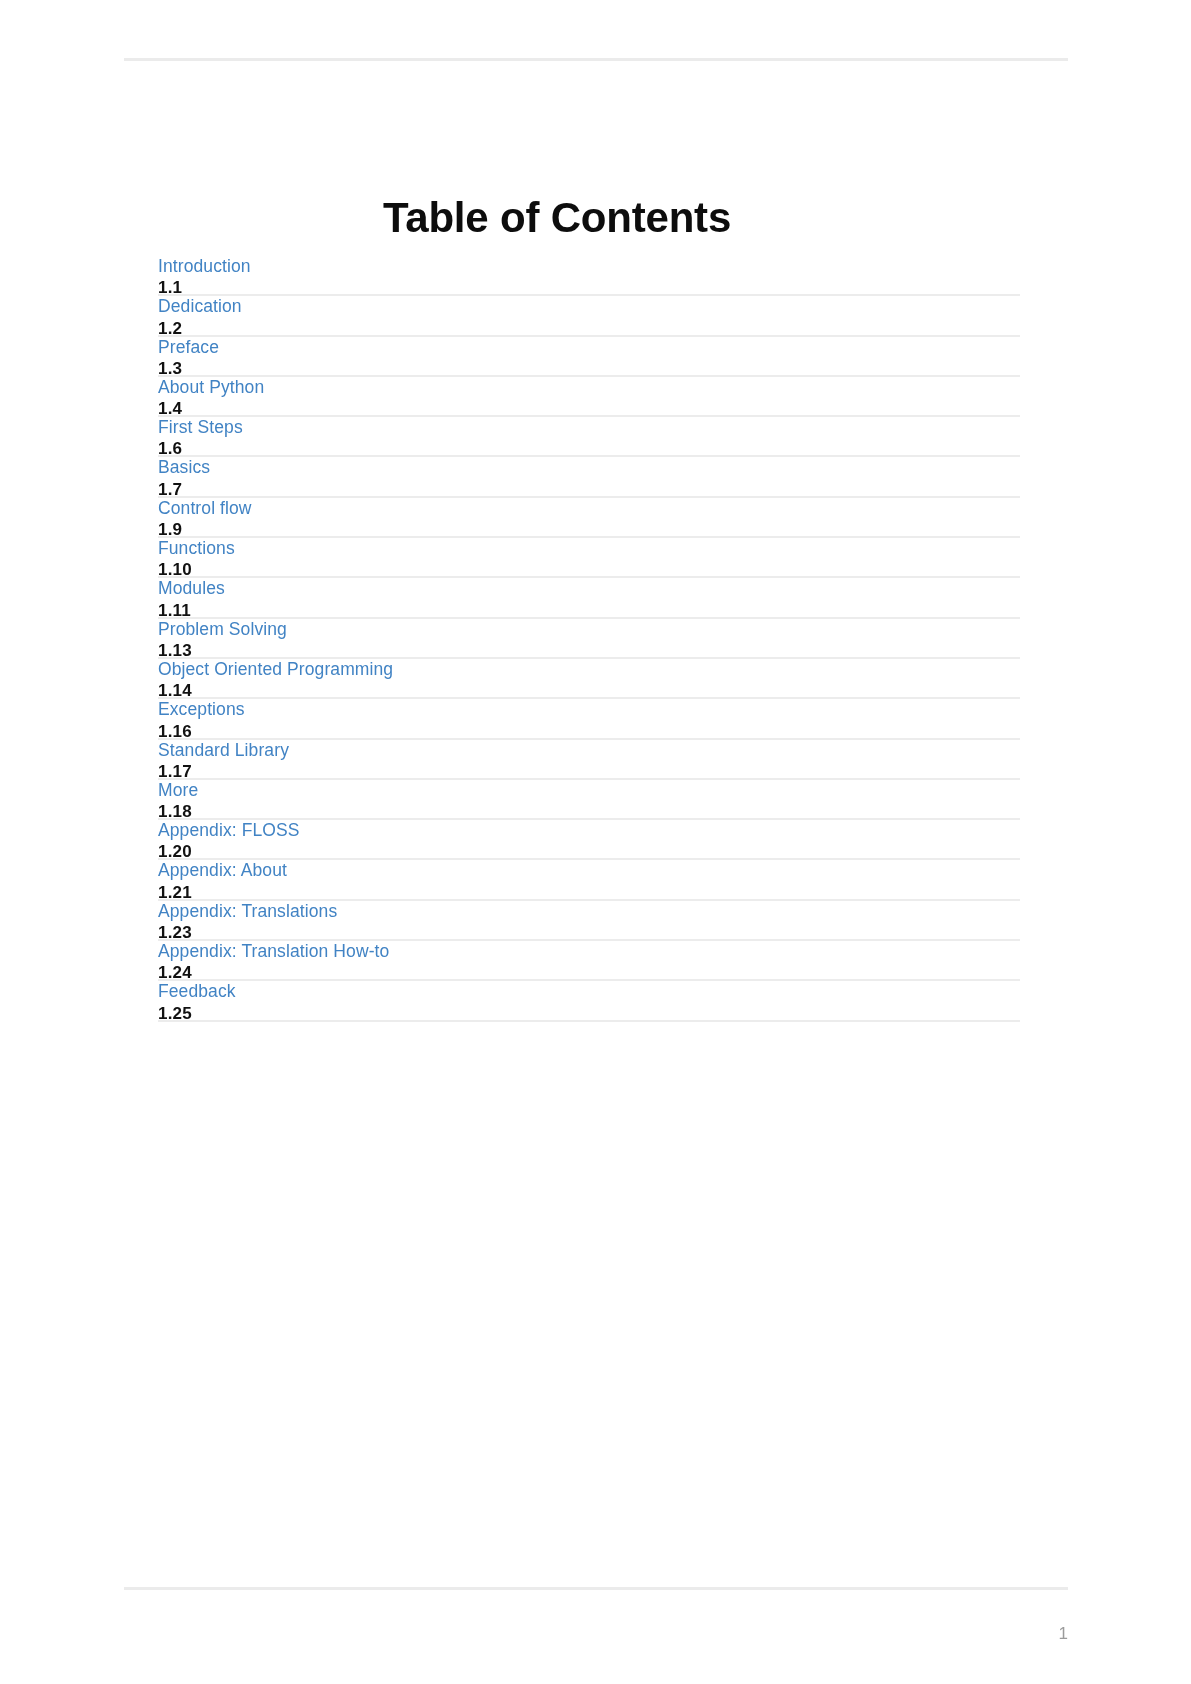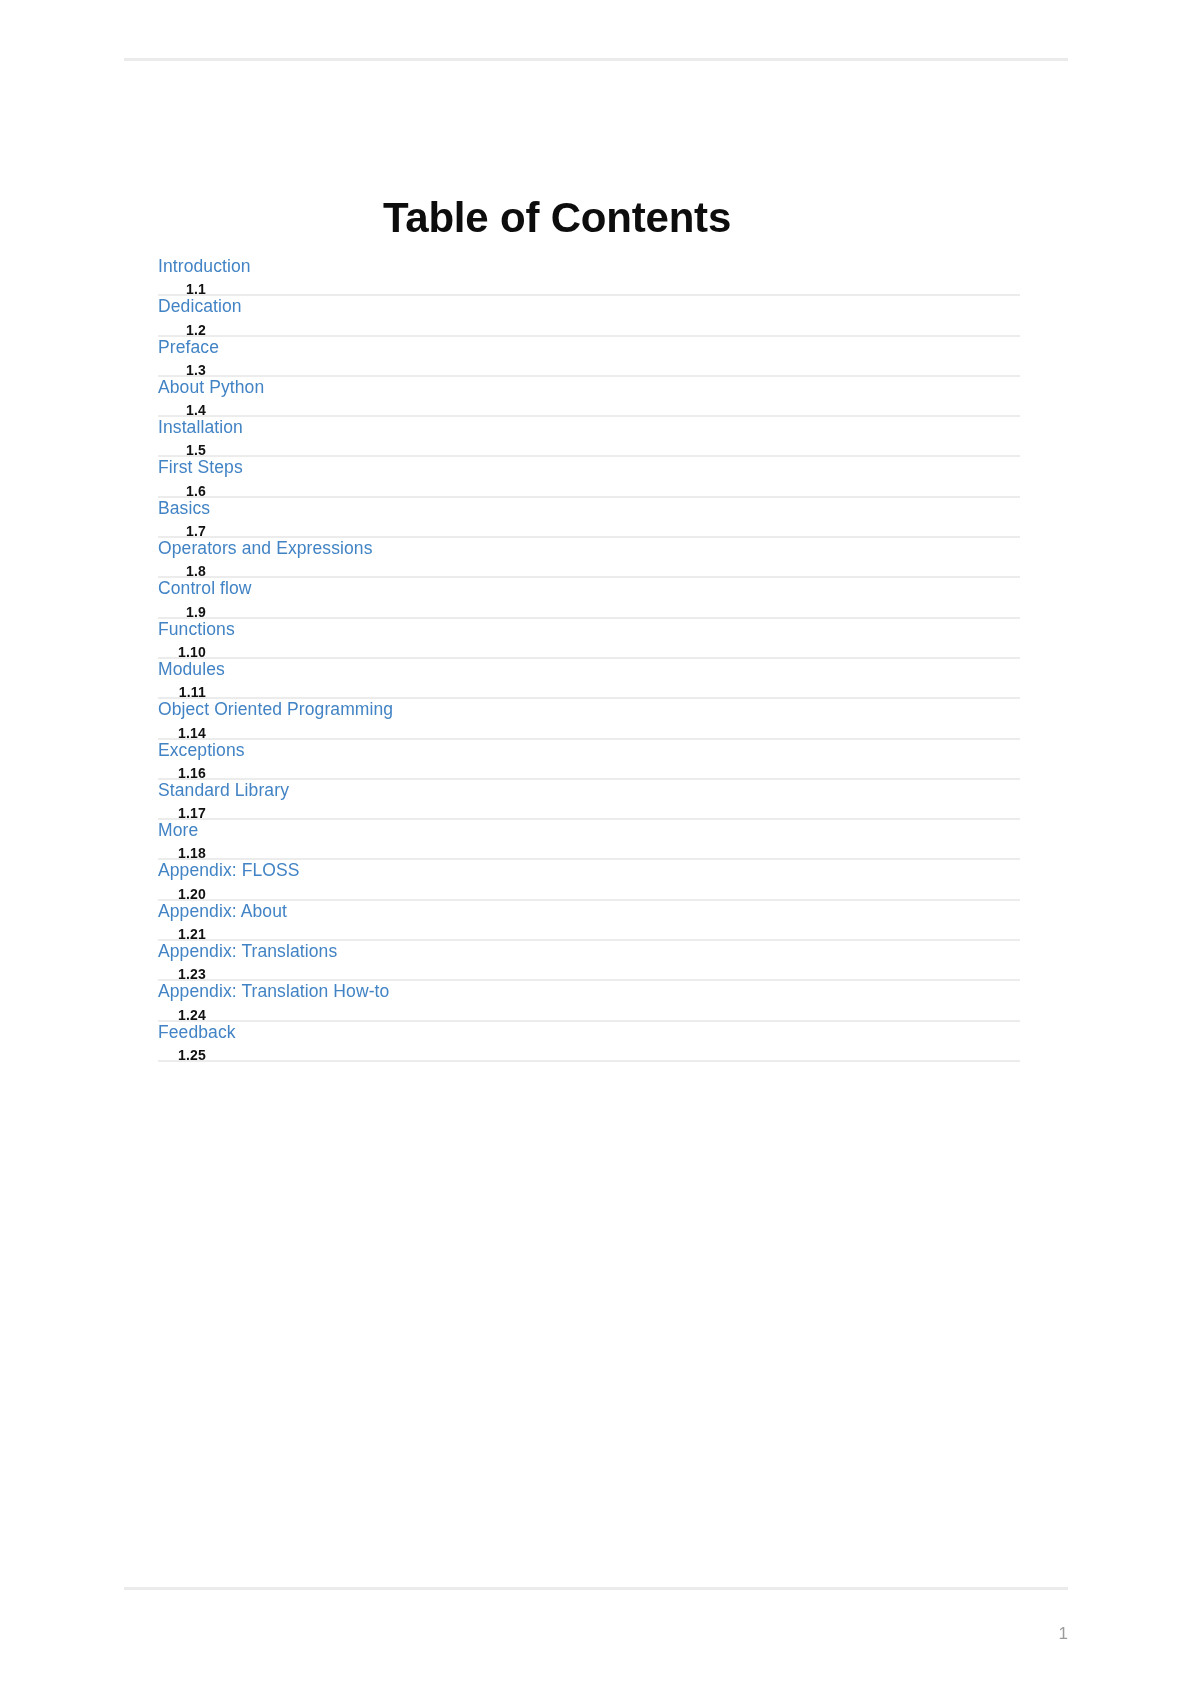--- a/index.html
+++ b/index.html
@@ -100,26 +100,25 @@
     color: #4183c4;
     line-height: 1;
     padding-top: 2px;
     text-decoration: none;
     white-space: nowrap;
     letter-spacing: 0.1px;
     font-family: "Liberation Sans", sans-serif;
   }
 
   .toc-number {
-    font-size: 14px;
+    font-size: 17px;
     font-weight: bold;
     color: #111111;
     line-height: 1;
     padding-top: 2px;
-    text-align: right;
     min-width: 48px;
     letter-spacing: 0.2px;
     font-family: "Liberation Sans", sans-serif;
   }
 </style>
 </head>
 <body>
 
 <div class="page">
 
@@ -138,48 +137,44 @@
       </div>
       <div class="toc-row">
         <a class="toc-label" href="#">Preface</a>
         <span class="toc-number">1.3</span>
       </div>
       <div class="toc-row">
         <a class="toc-label" href="#">About Python</a>
         <span class="toc-number">1.4</span>
       </div>
       <div class="toc-row">
-        <a class="toc-label" href="#">Installation</a>
-        <span class="toc-number">1.5</span>
-      </div>
-      <div class="toc-row">
         <a class="toc-label" href="#">First Steps</a>
         <span class="toc-number">1.6</span>
       </div>
       <div class="toc-row">
         <a class="toc-label" href="#">Basics</a>
         <span class="toc-number">1.7</span>
       </div>
       <div class="toc-row">
-        <a class="toc-label" href="#">Operators and Expressions</a>
-        <span class="toc-number">1.8</span>
-      </div>
-      <div class="toc-row">
         <a class="toc-label" href="#">Control flow</a>
         <span class="toc-number">1.9</span>
       </div>
       <div class="toc-row">
         <a class="toc-label" href="#">Functions</a>
         <span class="toc-number">1.10</span>
       </div>
       <div class="toc-row">
         <a class="toc-label" href="#">Modules</a>
         <span class="toc-number">1.11</span>
       </div>
       <div class="toc-row">
+        <a class="toc-label" href="#">Problem Solving</a>
+        <span class="toc-number">1.13</span>
+      </div>
+      <div class="toc-row">
         <a class="toc-label" href="#">Object Oriented Programming</a>
         <span class="toc-number">1.14</span>
       </div>
       <div class="toc-row">
         <a class="toc-label" href="#">Exceptions</a>
         <span class="toc-number">1.16</span>
       </div>
       <div class="toc-row">
         <a class="toc-label" href="#">Standard Library</a>
         <span class="toc-number">1.17</span>

